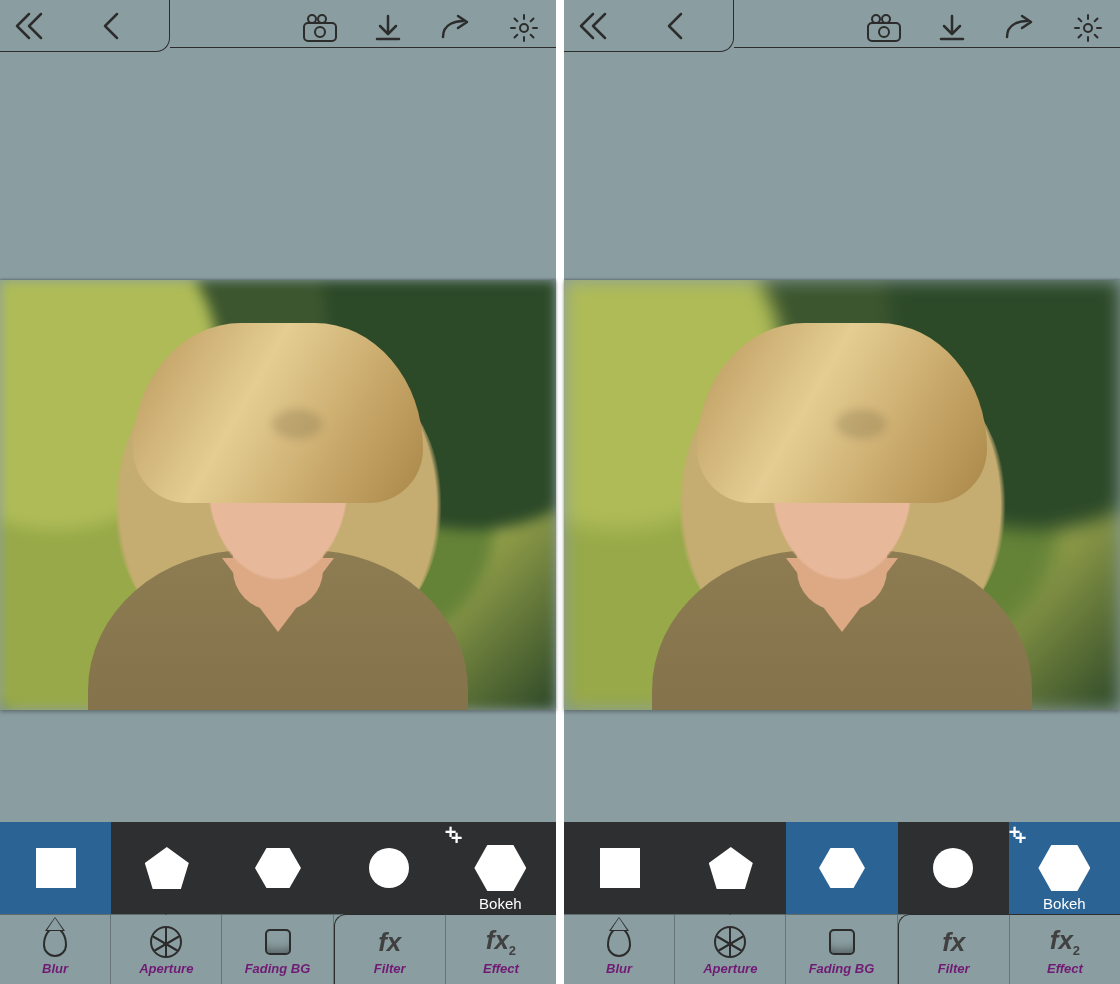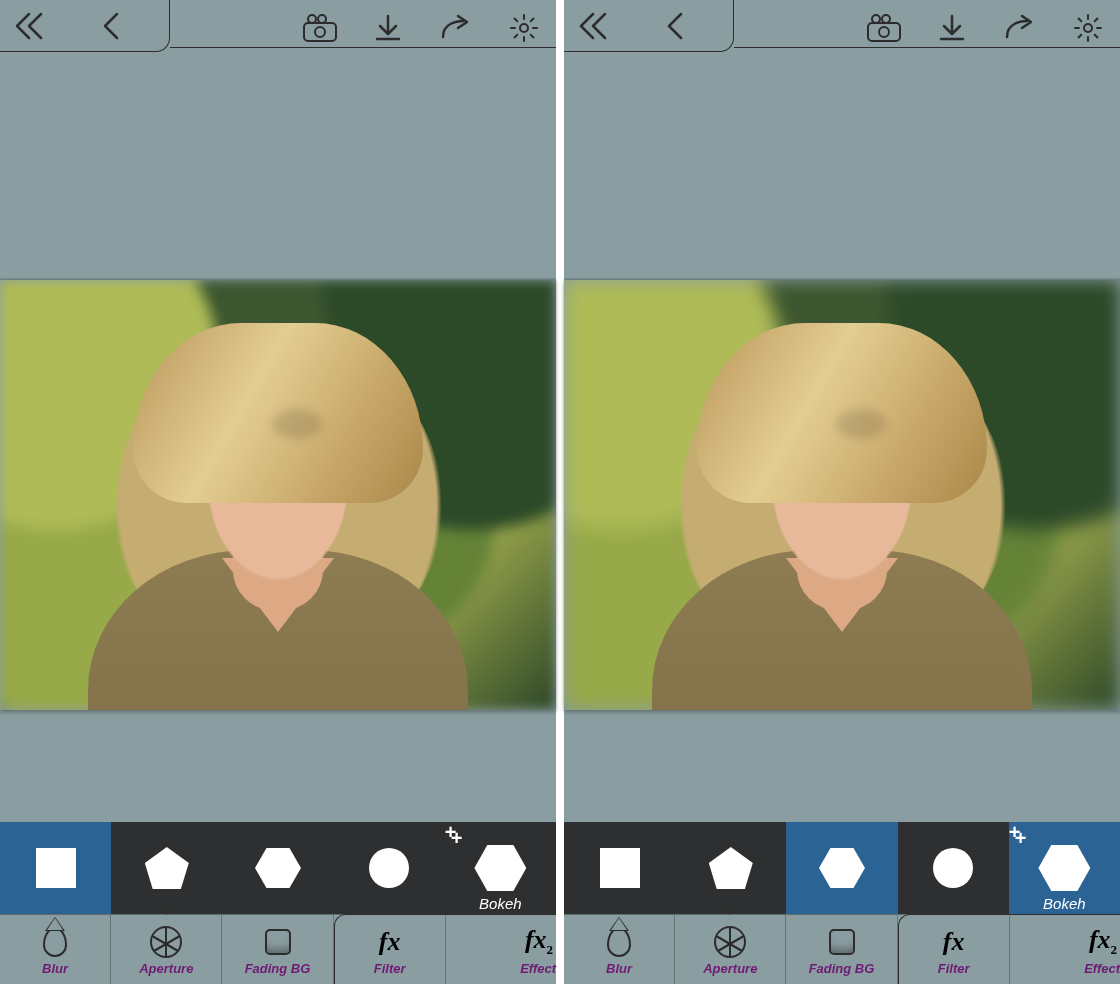--- a/index.html
+++ b/index.html
@@ -50,38 +50,38 @@
   
   .strip { height:92px; background:#2d2f30; display:flex; }
   .cell { width:calc(100% / 5); display:flex; flex-direction:column; align-items:center; justify-content:center; gap:4px; position:relative;}
   .cell.sel { background:#2b6494; }
   .shape-square { width:40px; height:40px; background:#fff; }
   .shape-pent { width:44px; height:42px; background:#fff; clip-path:polygon(50% 0%, 100% 38%, 82% 100%, 18% 100%, 0% 38%);}
   .shape-hex { width:46px; height:40px; background:#fff; clip-path:polygon(25% 0%, 75% 0%, 100% 50%, 75% 100%, 25% 100%, 0% 50%);}
   .shape-circle { width:40px; height:40px; background:#fff; border-radius:50%;}
   .shape-bighex { width:52px; height:46px; background:#fff; clip-path:polygon(25% 0%, 75% 0%, 100% 50%, 75% 100%, 25% 100%, 0% 50%);}
   .plus { position:absolute; left:6px; top:6px; color:#fff; font-size:20px; font-weight:900; text-shadow:-6px -6px 0 #fff; line-height:1; }
-  .bokeh-lbl { position:absolute; bottom:3px; color:#fff; font-style:italic; font-size:15px; height:16px;}
+  .bokeh-lbl { position:absolute; bottom:3px; color:#fff; font-size:15px; height:16px;}
 
   
   .tabs { height:70px; background:#8a9da0; display:flex; border-top:1px solid rgba(0,0,0,.3);}
   .tab { flex:1; display:flex; flex-direction:column; align-items:center; justify-content:center; gap:2px; padding-top:2px; border-right:1px solid rgba(0,0,0,.25); position:relative;}
-  .tab:last-child{border-right:none;align-items:flex-end;}
+  .tab:last-child{border-right:none;}
   .tab .ic { width:34px; height:34px; color:#2c2c2c; display:flex; align-items:center; justify-content:center;}
   .tab .lbl { font-size:13px; font-style:italic; font-weight:600; color:#701a75;}
   .tab.extra { border-top:1.5px solid #2c2c2c; border-left:1.5px solid #2c2c2c; border-top-left-radius:12px; margin-top:-1px;}
   .active-ptr { position:absolute; top:-14px; left:50%; transform:translateX(-50%); width:0;height:0; border-left:11px solid transparent; border-right:11px solid transparent; border-top:14px solid #2d2f30;}
   
   .drop { width:24px;height:30px;border:2px solid #2c2c2c; border-radius:50% 50% 50% 50% / 60% 60% 40% 40%; transform:rotate(0); position:relative;}
   .drop:before{content:"";position:absolute;left:50%;top:-11px;transform:translateX(-50%);width:0;height:0;border-left:8px solid transparent;border-right:8px solid transparent;border-bottom:12px solid #8a9da0;}
   .drop:after{content:"";position:absolute;left:50%;top:-12px;transform:translateX(-50%);width:0;height:0;border-left:10px solid transparent;border-right:10px solid transparent;border-bottom:14px solid #2c2c2c; z-index:-1;}
   .aperture { width:32px;height:32px;border:2px solid #2c2c2c;border-radius:50%; position:relative; overflow:hidden;}
   .aperture span{position:absolute;left:50%;top:-4px;width:2px;height:40px;background:#2c2c2c;transform-origin:50% 20px;}
   .fade-sq { width:26px;height:26px;border:2px solid #2c2c2c;border-radius:5px; box-shadow:inset 0 -10px 8px -6px rgba(0,0,0,.35);}
-  .fx { font-family:Liberation Serif, serif; font-style:italic; font-weight:700; font-size:26px; line-height:1; color:#000000;}
+  .fx { font-family:Liberation Sans, sans-serif; font-style:italic; font-weight:700; font-size:26px; line-height:1; color:#404040;}
   .fx sub{font-size:13px; vertical-align:sub; font-style:normal;}
 </style>
 </head>
 <body>
 
 <div class="row">
 
   <div class="phone">
     <div class="topbar">
       <div class="top-left">

